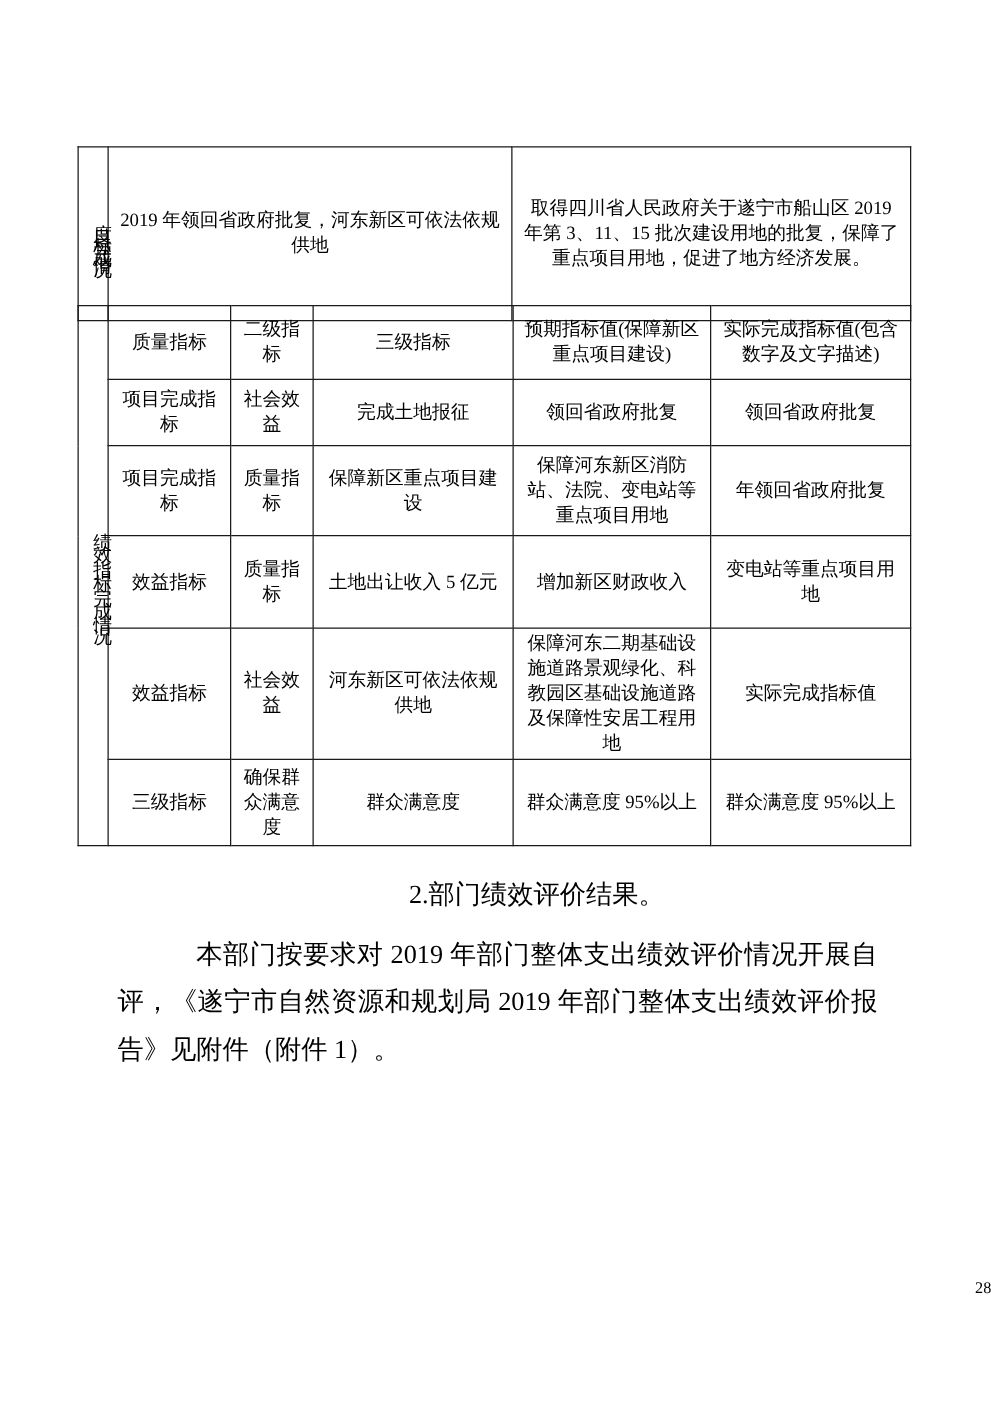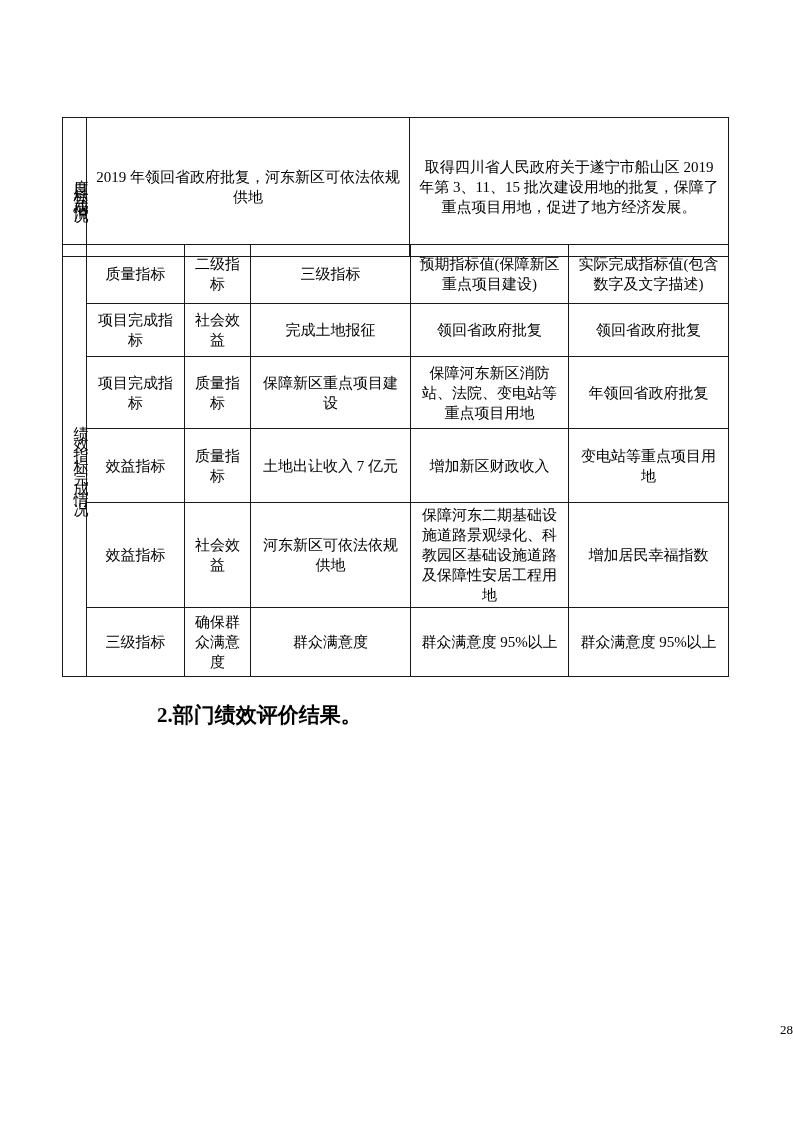--- a/index.html
+++ b/index.html
@@ -58,21 +58,21 @@
   
   .bodytext {
     position: absolute;
     left: 94px; top: 696px;
     width: 608px;
     font-size: 21px;
     line-height: 38px;
     text-align: justify;
   }
   .bodytext p { margin: 0; text-indent: 63px; }
-  .bodytext .heading { margin-bottom: 10px; text-align: left; font-weight: bold; }
+  .bodytext .heading { margin-bottom: 10px; text-align: center; }
   .bodytext .para + .para { margin-top: 7px; }
 
   
   .pagenum {
     position: absolute;
     top: 1022px; left: 0;
     width: 100%;
     text-align: right;
     font-size: 13px;
   }
@@ -129,40 +129,41 @@
     <tr class="r2">
       <td>项目完成指标</td>
       <td>质量指标</td>
       <td>保障新区重点项目建设</td>
       <td>保障河东新区消防站、法院、变电站等重点项目用地</td>
       <td>年领回省政府批复</td>
     </tr>
     <tr class="r3">
       <td>效益指标</td>
       <td>质量指标</td>
-      <td>土地出让收入 7 亿元</td>
+      <td>土地出让收入 5 亿元</td>
       <td>增加新区财政收入</td>
       <td>变电站等重点项目用地</td>
     </tr>
     <tr class="r4">
       <td>效益指标</td>
       <td>社会效益</td>
       <td>河东新区可依法依规供地</td>
       <td>保障河东二期基础设施道路景观绿化、科教园区基础设施道路及保障性安居工程用地</td>
-      <td>增加居民幸福指数</td>
+      <td>实际完成指标值</td>
     </tr>
     <tr class="r5">
       <td>三级指标</td>
       <td>确保群众满意度</td>
       <td>群众满意度</td>
       <td>群众满意度 95%以上</td>
       <td>群众满意度 95%以上</td>
     </tr>
   </tbody>
     </table>
 
   <div class="bodytext">
     <p class="heading">2.部门绩效评价结果。</p>
+    <p class="para">本部门按要求对 2019 年部门整体支出绩效评价情况开展自评，《遂宁市自然资源和规划局 2019 年部门整体支出绩效评价报告》见附件（附件 1）。</p>
   </div>
 
   <div class="pagenum">28</div>
 
 </div>
 
 </body></html>

